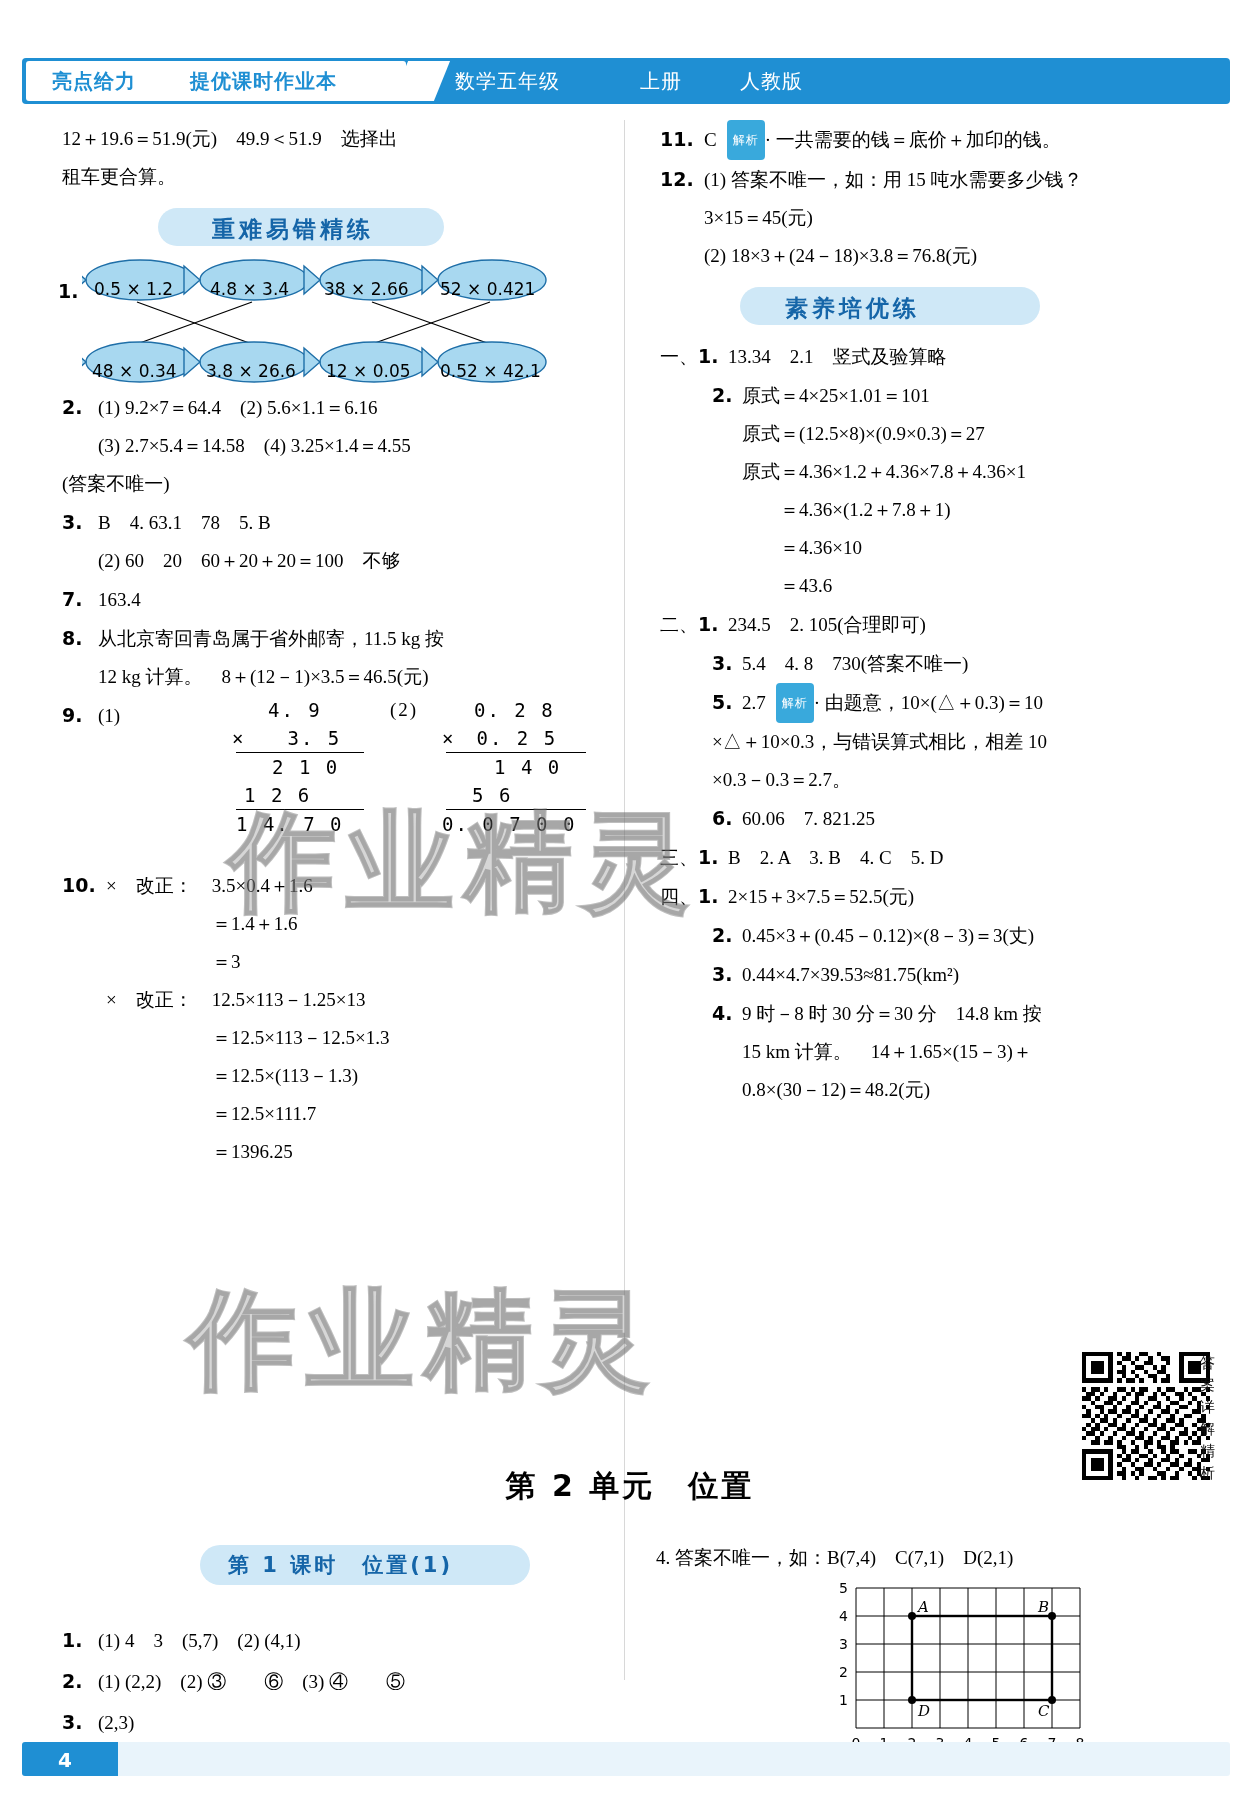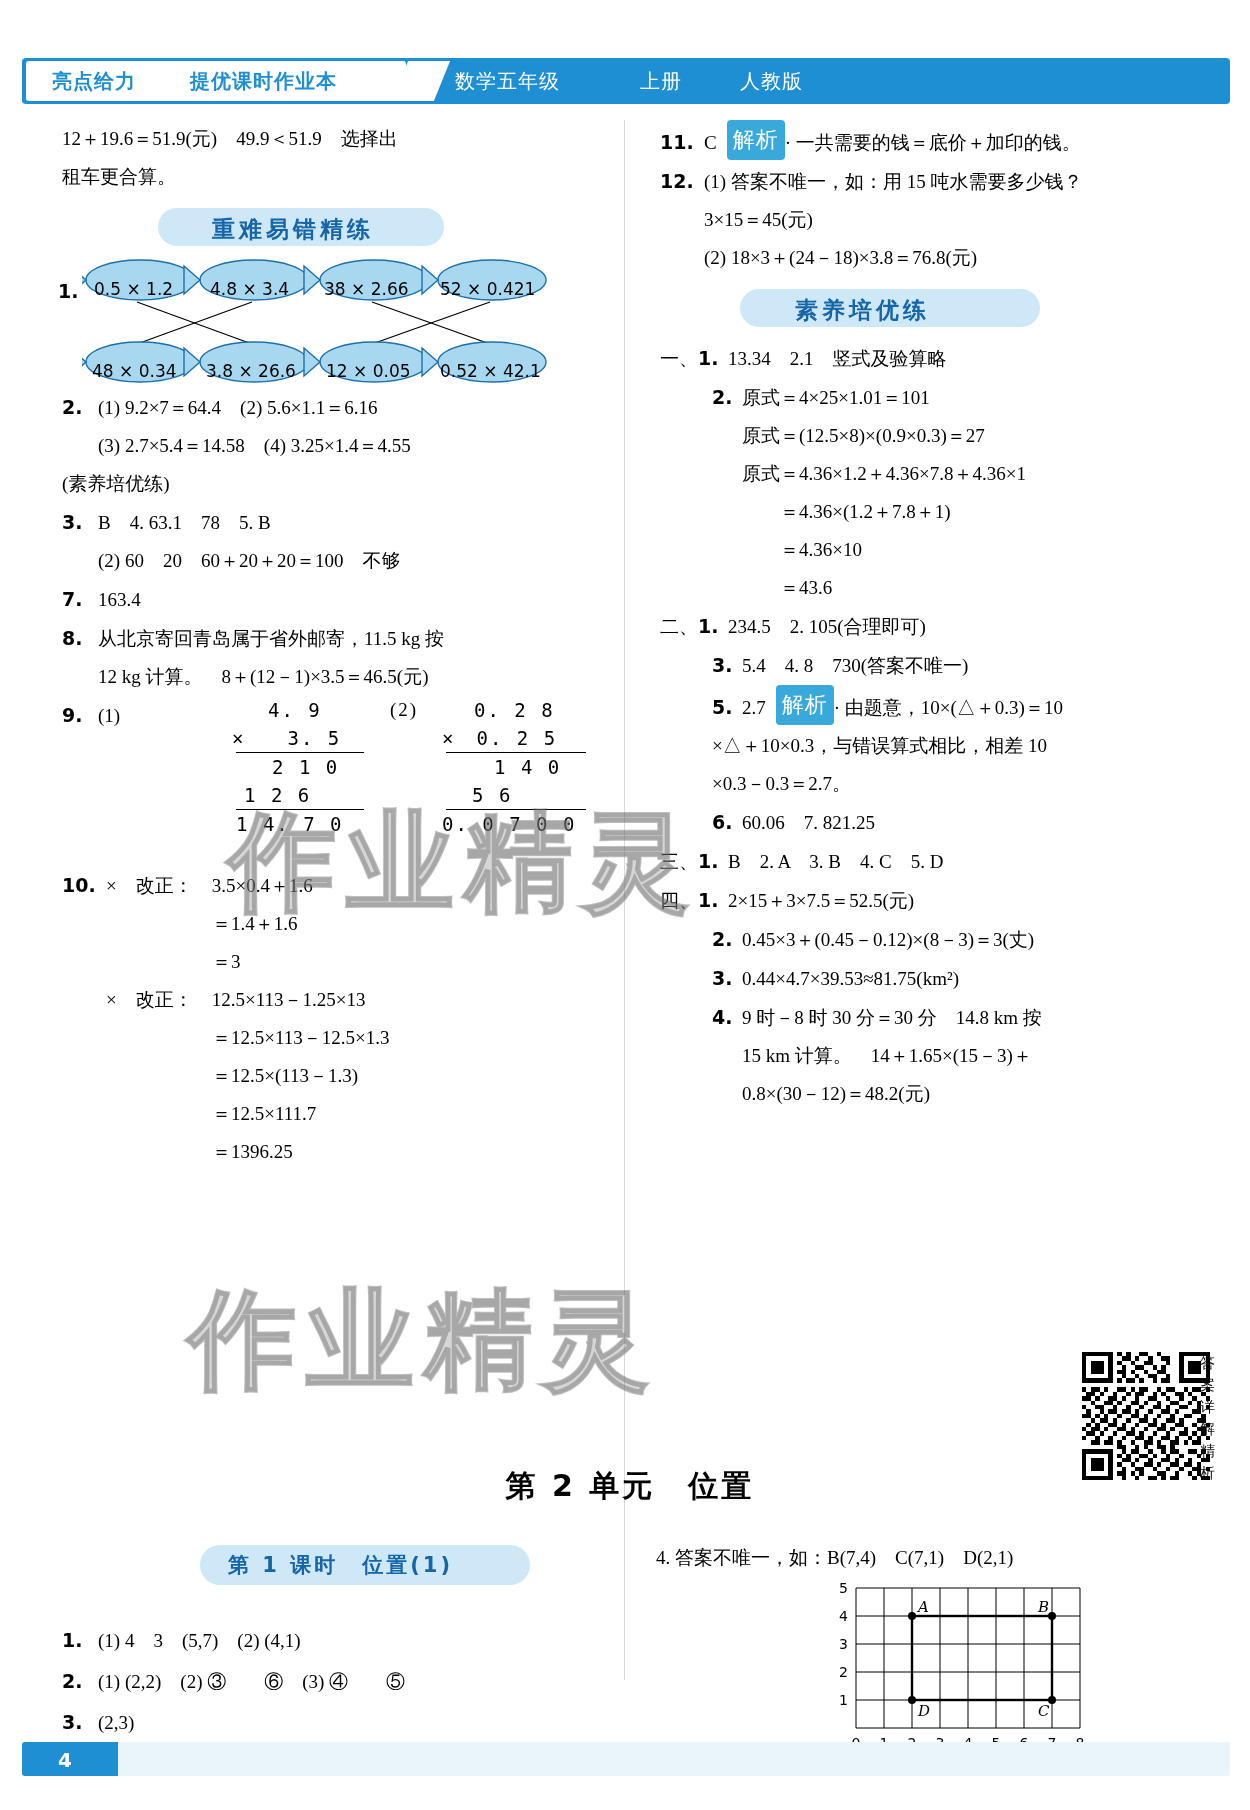--- a/index.html
+++ b/index.html
@@ -45,29 +45,29 @@
   .num{display:inline-block;width:36px;font-weight:bold;font-family:"DejaVu Sans",sans-serif;}
   .ind{display:inline-block;width:36px;}
 
   
   .banner{position:relative;height:48px;margin:8px 0 6px 0;}
   .banner .bg{position:absolute;left:96px;top:4px;width:286px;height:38px;
     background:#cfe8f7;border-radius:19px;}
   .banner .tx{position:absolute;left:150px;top:6px;font-size:23px;font-weight:bold;
     color:#1565a8;font-family:"DejaVu Sans", sans-serif;letter-spacing:4px;}
   .banner2 .bg{left:80px;width:300px;}
-  .banner2 .tx{left:135px;}
+  .banner2 .tx{left:125px;}
 
   
   .fishwrap{position:relative;height:130px;margin-top:4px;}
   .fishsvg{position:absolute;left:20px;top:-6px;}
   .fishtxt{position:absolute;font-size:17px;font-family:"DejaVu Sans", sans-serif;}
 
   
-  .jx{display:inline-block;background:#39a9dc;color:#fff;font-size:22px;
+  .jx{display:inline-block;background:#39a9dc;color:#fff;font-size:12px;
     font-family:"DejaVu Sans", sans-serif;border-radius:4px;padding:1px 6px;
     vertical-align:2px;letter-spacing:1px;}
 
   
   .vc{position:relative;font-family:"DejaVu Sans Mono", monospace;font-size:19px;
     line-height:28px;letter-spacing:2px;}
   .vcA{position:absolute;left:170px;top:0;}
   .vcB{position:absolute;left:380px;top:0;}
   .vcrow{white-space:pre;}
 
@@ -178,21 +178,21 @@
       <div class="fishtxt" style="left:378px;top:94px;">0.52 × 42.1</div>
     </div>
 
     <div class="ln">
       <span class="num">2.</span><span>(1) 9.2×7＝64.4　(2) 5.6×1.1＝6.16</span>
     </div>
     <div class="ln">
       <span class="ind"></span><span>(3) 2.7×5.4＝14.58　(4) 3.25×1.4＝4.55</span>
     </div>
     <div class="ln">
-      <span>(素养培优练)</span>
+      <span>(答案不唯一)</span>
     </div>
 
     <div class="ln">
       <span class="num">3.</span><span>B　4. 63.1　78　5. B</span>
     </div>
 
     <div class="ln">
       <span class="ind"></span><span>(2) 60　20　60＋20＋20＝100　不够</span>
     </div>
 

